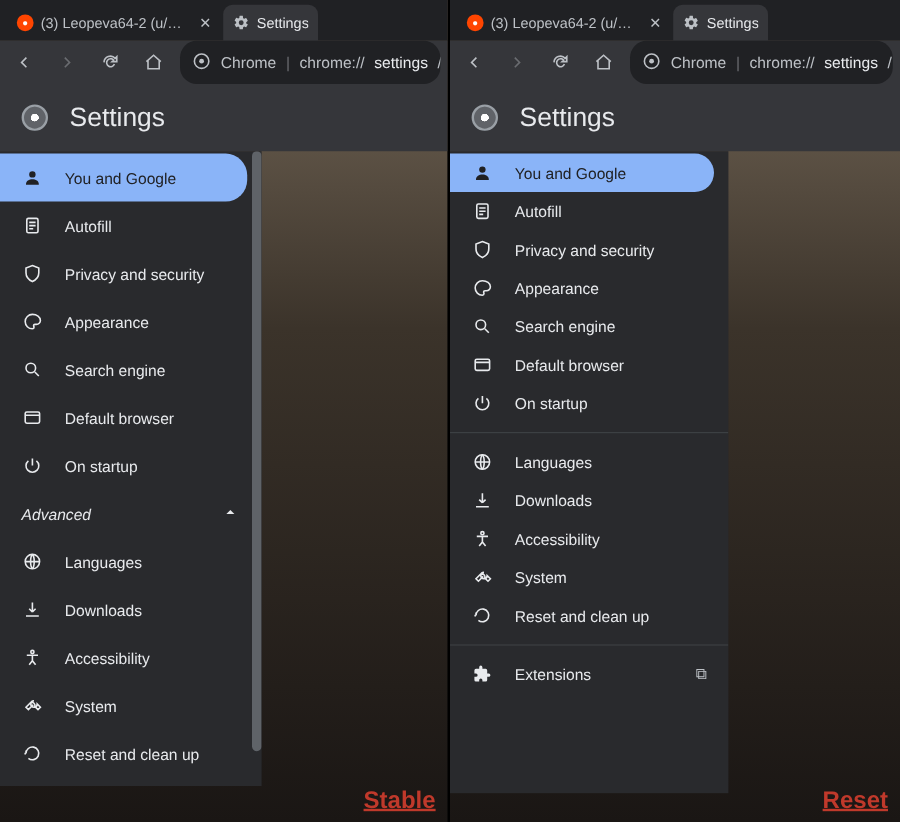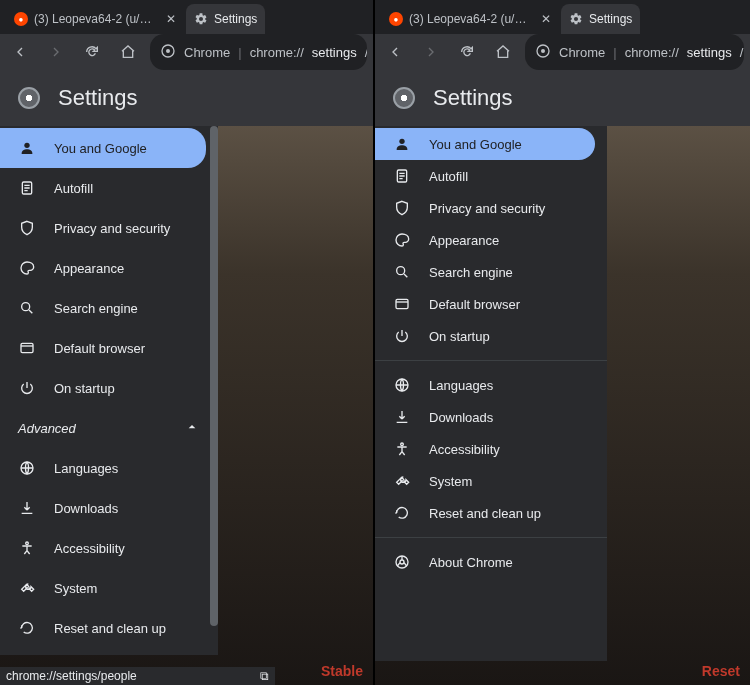--- a/index.html
+++ b/index.html
@@ -161,22 +161,23 @@
     padding:2px 6px;
     background:#292a2d;
     color:#e8eaed;
     font-size:12px;
   }
   .channel-label {
     position:absolute;
     right:10px;
     bottom:6px;
     color:#c0392b;
-    font-size:14px;
+    font-size:20px;
     font-weight:bold;
+    text-decoration:underline;
   }
 
   
   .fake-scrollthumb {
     position:absolute;
     right:0; top:0;
     width:8px; height:500px;
     background:#5f6368;
     border-radius:4px;
   }
@@ -361,24 +362,20 @@
         <span class="icon">
             <svg viewBox="0 0 24 24" fill="none" stroke="currentColor" stroke-width="2">
               <path d="M4 12a8 8 0 1 1 3 6M4 12H2m2 0V8"></path>
             </svg>
           </span>
         <span>Reset and clean up</span>
       </div>
     </div>
   </div>
 
-  <div class="statusbar">
-    <span>chrome://settings/people</span>
-    <span style="margin-left:120px">⧉</span>
-  </div>
   <div class="channel-label">Stable</div>
 </div>
 
 <div class="pane pane-right">
 
   <div class="tabstrip">
     <div class="tab">
       <span class="favicon reddit">●</span>
       <span class="title">(3) Leopeva64-2 (u/Leopeva64-…</span>
       <span class="close">✕</span>
@@ -539,25 +536,24 @@
               <path d="M4 12a8 8 0 1 1 3 6M4 12H2m2 0V8"></path>
             </svg>
           </span>
         <span>Reset and clean up</span>
       </div>
 
       <div class="nav-divider"></div>
 
       <div class="nav-item">
         <span class="icon">
-            <svg viewBox="0 0 24 24" fill="none" stroke="currentColor" stroke-width="2">
-              <circle cx="12" cy="12" r="9"></circle>
-              <circle cx="12" cy="12" r="3"></circle>
-              <path d="M12 3v6M5 18l4-5M19 18l-4-5"></path>
-            </svg>
-          </span>
-        <span>About Chrome</span>
+            <svg viewBox="0 0 24 24" fill="currentColor">
+              <path d="M20 11h-2V7a2 2 0 0 0-2-2h-4V3a2 2 0 1 0-4 0v2H4a2 2 0 0 0-2 2v4h2a2 2 0 1 1 0 4H2v4a2 2 0 0 0 2 2h4v-2a2 2 0 1 1 4 0v2h4a2 2 0 0 0 2-2v-4h2a2 2 0 1 0 0-4z"></path>
+            </svg>
+          </span>
+        <span>Extensions</span>
+        <span class="trail">⧉</span>
       </div>
     </div>
   </div>
 
   <div class="channel-label">Reset</div>
 </div>
 
 </body></html>

